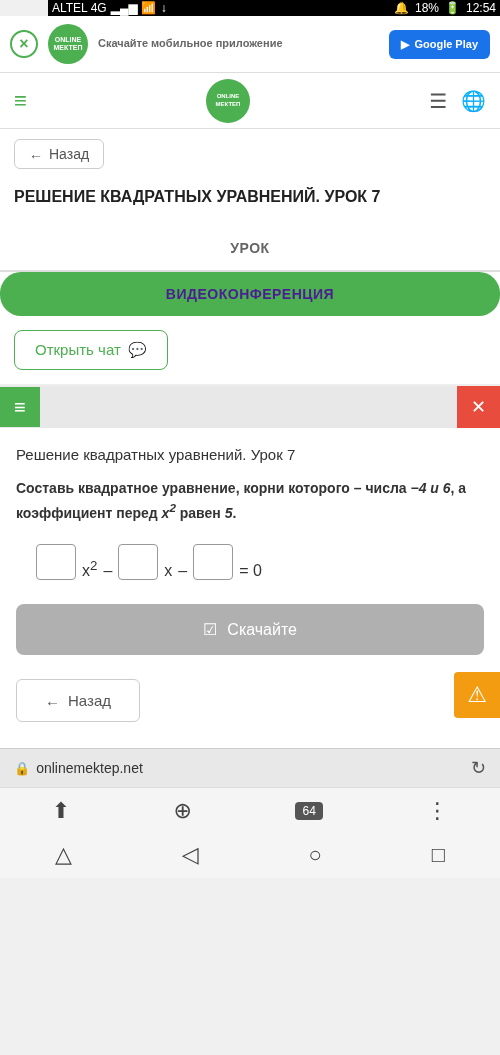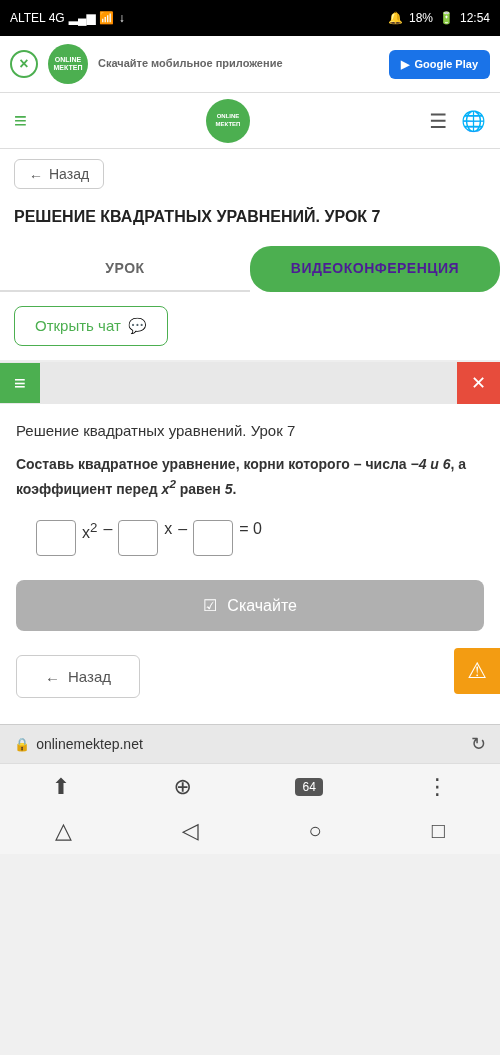--- a/index.html
+++ b/index.html
@@ -3,26 +3,27 @@
   <meta charset="utf-8">
   <meta name="viewport" content="width=500">
   <style>
     * { margin: 0; padding: 0; box-sizing: border-box; }
     body { width: 500px; min-height: 1055px; font-family: 'Arial', sans-serif; background: #f0f0f0; overflow-x: hidden; }
 
     
     .status-bar {
       background: #000;
       color: #fff;
-      height: 36px;
+      height: 16px;
       display: flex;
       align-items: center;
       justify-content: space-between;
-      padding: 0 10px;
+      padding: 0 4px;
       font-size: 12px;
+      margin-left: 48px;
     }
     .status-left { display: flex; align-items: center; gap: 4px; }
     .status-right { display: flex; align-items: center; gap: 6px; }
 
     
     .banner {
       background: #fff;
       display: flex;
       align-items: center;
       padding: 8px 10px;
@@ -112,20 +113,21 @@
       color: #222;
       padding: 8px 0;
       text-transform: uppercase;
       line-height: 1.3;
     }
 
     
     .tabs {
       display: flex;
       background: #fff;
+      flex-direction: column;
     }
     .tab {
       flex: 1;
       text-align: center;
       padding: 14px 8px;
       font-size: 14px;
       font-weight: bold;
       cursor: pointer;
       letter-spacing: 0.5px;
     }
@@ -204,21 +206,21 @@
       color: #333;
       line-height: 1.6;
       margin-bottom: 20px;
     }
     .exercise-problem .highlight { font-weight: bold; }
     .exercise-problem em { font-style: italic; }
 
     
     .equation-row {
       display: flex;
-      align-items: flex-start;
+      align-items: flex-end;
       gap: 6px;
       margin: 16px 0 24px 20px;
       font-size: 16px;
       color: #333;
     }
     .eq-input {
       width: 40px; height: 36px;
       border: 1.5px solid #999;
       border-radius: 4px;
       text-align: center;

